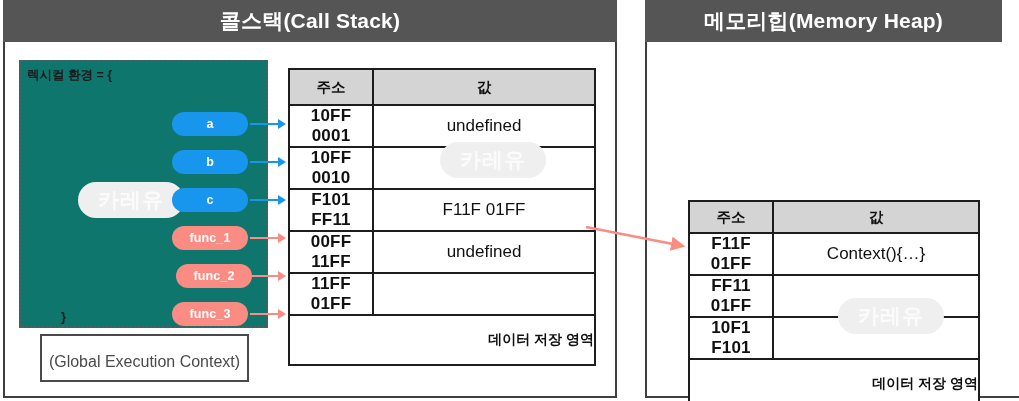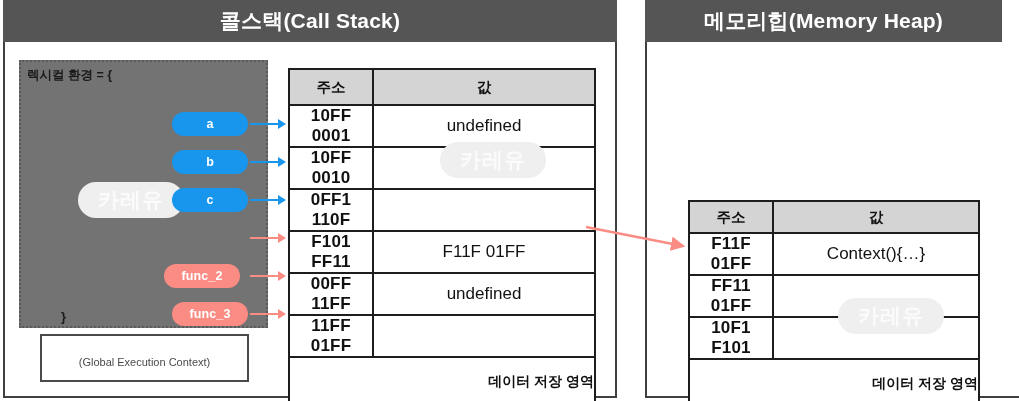--- a/index.html
+++ b/index.html
@@ -25,39 +25,39 @@
     font-size:21px;font-weight:700;letter-spacing:0.2px;
   }
   #panel-callstack .panel-header{width:614px;height:42px;}
   #panel-heap .panel-header{width:357px;height:42px;}
 
   
   #lexical-env{
     position:absolute;left:19px;top:60px;width:249px;height:268px;
     box-sizing:border-box;
     border:2px dotted #5a5a5a;
-    background:#737373;
+    background:#0f766e;
   }
   #lexical-env .lex-open{
     position:absolute;left:6px;top:5px;
     font-size:12.5px;font-weight:700;color:#1a1a1a;white-space:nowrap;
   }
   #lexical-env .lex-close{
     position:absolute;left:40px;bottom:2px;
     font-size:13px;font-weight:700;color:#1a1a1a;
   }
 
   
   #gec-box{
     position:absolute;left:40px;top:334px;width:209px;height:48px;
     box-sizing:border-box;border:2px solid #4a4a4a;background:#fff;
     display:flex;flex-direction:column;align-items:center;justify-content:center;
   }
   #gec-box .gec-ko{font-size:13.5px;font-weight:700;color:#151515;line-height:1.25;}
-  #gec-box .gec-en{font-size:11px;font-weight:400;color:#4a4a4a;line-height:1.3;margin-top:8px;}
+  #gec-box .gec-en{font-size:16px;font-weight:400;color:#4a4a4a;line-height:1.3;margin-top:8px;}
 
   
   .pill{
     position:absolute;
     box-sizing:border-box;
     width:76px;height:24px;
     border-radius:12px;
     display:flex;align-items:center;justify-content:center;
     color:#ffffff;font-size:12.5px;font-weight:600;
     letter-spacing:0.1px;
@@ -139,21 +139,22 @@
   <div id="lexical-env">
     <div class="lex-open">렉시컬 환경 = {</div>
     <div class="lex-close">}</div>
   </div>
 
   <div class="watermark" id="watermark-lexical">카레유</div>
 
   <div class="pill blue" style="left:172px;top:112px;">a</div>
   <div class="pill blue" style="left:172px;top:150px;">b</div>
   <div class="pill blue" style="left:172px;top:188px;">c</div>
-  <div class="pill pink" style="left:164px;top:264px;">func_2</div>
+  <div class="pill pink" style="left:172px;top:226px;">func_1</div>
+  <div class="pill pink" style="left:176px;top:264px;">func_2</div>
   <div class="pill pink" style="left:172px;top:302px;">func_3</div>
 
   <div class="arrow blue" style="left:250px;top:119px;width:36px;">
     <div class="shaft"></div>
       <div class="head"></div>
   </div>
   <div class="arrow blue" style="left:250px;top:157px;width:36px;">
     <div class="shaft"></div>
       <div class="head"></div>
   </div>
@@ -189,24 +190,20 @@
         <th>값</th>
       </tr>
     </thead>
     <tbody>
       <tr>
         <td class="addr">10FF 0001</td>
         <td class="val">undefined</td>
       </tr>
       <tr>
         <td class="addr">10FF 0010</td>
-        <td class="val"></td>
-      </tr>
-      <tr>
-        <td class="addr">0FF1 110F</td>
         <td class="val"></td>
       </tr>
       <tr>
         <td class="addr">F101 FF11</td>
         <td class="val">F11F 01FF</td>
       </tr>
       <tr>
         <td class="addr">00FF 11FF</td>
         <td class="val">undefined</td>
       </tr>

